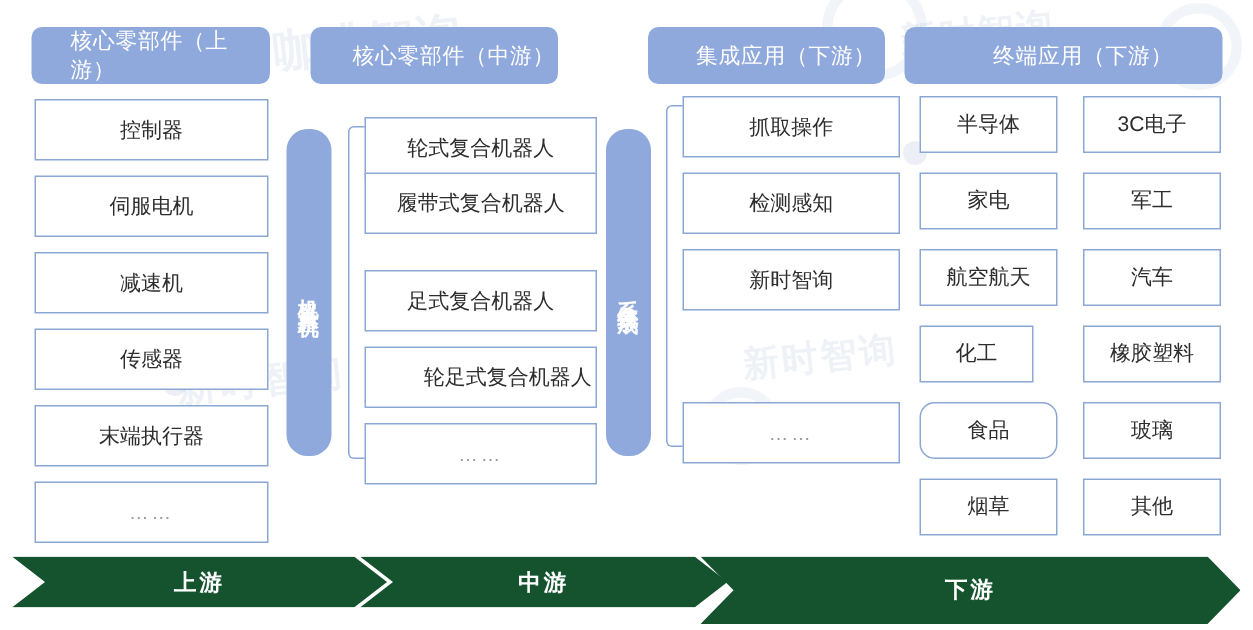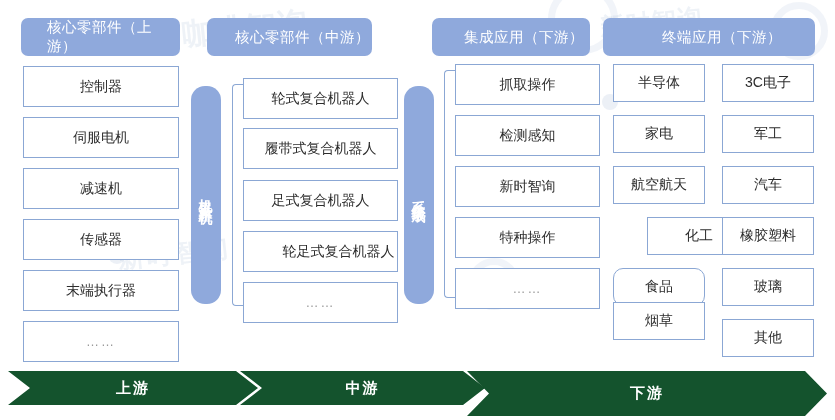--- a/index.html
+++ b/index.html
@@ -160,42 +160,41 @@
   <div class="cell" style="left:23px;top:219px;width:156px;height:41px;">传感器</div>
   <div class="cell" style="left:23px;top:270px;width:156px;height:41px;">末端执行器</div>
   <div class="cell ellipsis" style="left:23px;top:321px;width:156px;height:41px;">……</div>
 
   <div class="vlabel" style="left:191px;top:86px;width:30px;height:218px;">
     <span>机器人整机</span>
   </div>
   <div class="bracket" style="left:232px;top:84px;width:12px;height:222px;"></div>
 
   <div class="cell" style="left:243px;top:78px;width:155px;height:41px;">轮式复合机器人</div>
-  <div class="cell" style="left:243px;top:128px;width:155px;height:41px;">履带式复合机器人</div>
+  <div class="cell" style="left:243px;top:115px;width:155px;height:41px;">履带式复合机器人</div>
   <div class="cell" style="left:243px;top:180px;width:155px;height:41px;">足式复合机器人</div>
   <div class="cell" style="left:243px;top:231px;width:155px;height:41px;padding-left:36px;">轮足式复合机器人</div>
   <div class="cell ellipsis" style="left:243px;top:282px;width:155px;height:41px;">……</div>
 
   <div class="vlabel" style="left:404px;top:86px;width:30px;height:218px;">
     <span>系统集成</span>
   </div>
   <div class="bracket" style="left:444px;top:70px;width:12px;height:228px;"></div>
 
   <div class="cell" style="left:455px;top:64px;width:145px;height:41px;">抓取操作</div>
   <div class="cell" style="left:455px;top:115px;width:145px;height:41px;">检测感知</div>
   <div class="cell" style="left:455px;top:166px;width:145px;height:41px;">新时智询</div>
-  <div class="cell" style="left:455px;top:217px;width:145px;height:41px;">特种操作</div>
   <div class="cell ellipsis" style="left:455px;top:268px;width:145px;height:41px;">……</div>
 
   <div class="cell" style="left:613px;top:64px;width:92px;height:38px;">半导体</div>
   <div class="cell" style="left:613px;top:115px;width:92px;height:38px;">家电</div>
   <div class="cell" style="left:613px;top:166px;width:92px;height:38px;">航空航天</div>
-  <div class="cell" style="left:647px;top:217px;width:104px;height:38px;">化工</div>
+  <div class="cell" style="left:613px;top:217px;width:76px;height:38px;">化工</div>
   <div class="cell" style="left:613px;top:268px;width:92px;height:38px;border-radius:10px;">食品</div>
-  <div class="cell" style="left:613px;top:302px;width:92px;height:38px;">烟草</div>
+  <div class="cell" style="left:613px;top:319px;width:92px;height:38px;">烟草</div>
 
   <div class="cell" style="left:722px;top:64px;width:92px;height:38px;">3C电子</div>
   <div class="cell" style="left:722px;top:115px;width:92px;height:38px;">军工</div>
   <div class="cell" style="left:722px;top:166px;width:92px;height:38px;">汽车</div>
   <div class="cell" style="left:722px;top:217px;width:92px;height:38px;">橡胶塑料</div>
   <div class="cell" style="left:722px;top:268px;width:92px;height:38px;">玻璃</div>
   <div class="cell" style="left:722px;top:319px;width:92px;height:38px;">其他</div>
 
   <div class="chev chev-first" style="left:8px;top:371px;width:250px;height:34px;">
     <span class="chev-label">上游</span>

